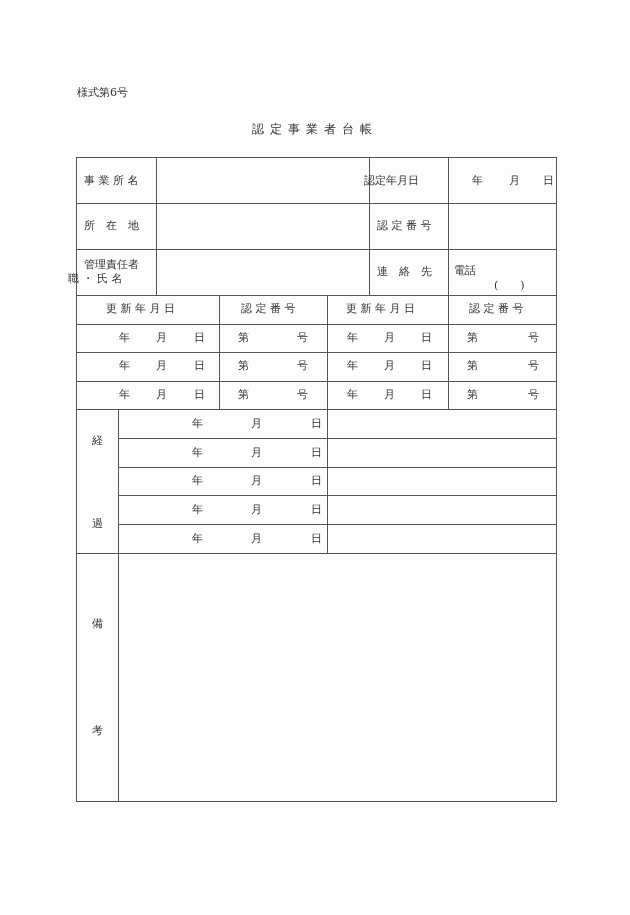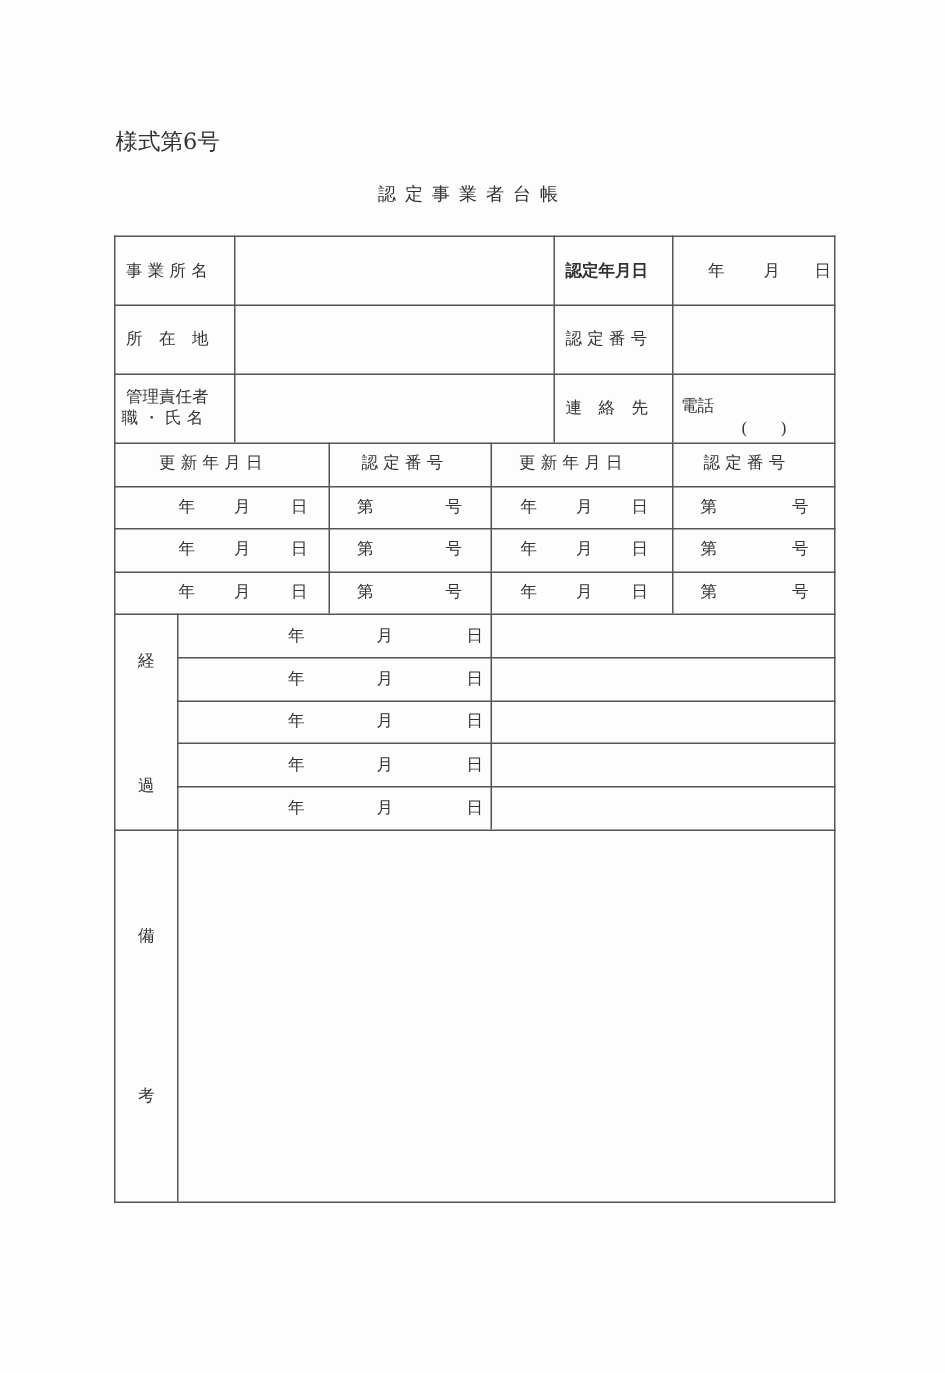--- a/index.html
+++ b/index.html
@@ -1,19 +1,19 @@
 <!DOCTYPE html>
 <html><head>
 <meta charset="utf-8">
 <style>
   html, body { margin:0; padding:0; background:#fdfdfd; }
   body { width:630px; height:915px; position:relative; overflow:hidden;
          font-family:"DejaVu Serif","Liberation Serif",serif; color:#333; font-size:11px; }
   .abs { position:absolute; }
-  .form-no { left:77px; top:85px; font-size:15px; }
+  .form-no { left:77px; top:85px; font-size:11px; }
   .title { left:0; width:630px; top:121px; text-align:center; font-size:12px; letter-spacing:6px; padding-left:0px; }
   .ln { position:absolute; background:#555; }
   .h { height:1px; }
   .v { width:1px; }
   .t { position:absolute; font-size:11px; white-space:nowrap; line-height:14px; }
   .cell { position:absolute; }
 </style>
 </head>
 <body>
 
@@ -46,34 +46,34 @@
   <div class="ln v" style="left:118px;top:409px;height:392px;"></div>
   <div class="ln v" style="left:327px;top:409px;height:144px;"></div>
   <div class="ln h" style="left:118px;top:438px;width:439px;"></div>
   <div class="ln h" style="left:118px;top:467px;width:439px;"></div>
   <div class="ln h" style="left:118px;top:495px;width:439px;"></div>
   <div class="ln h" style="left:118px;top:524px;width:439px;"></div>
   <div class="ln h" style="left:76px;top:553px;width:481px;"></div>
 
   <div class="t" style="left:84px;top:174px;">事 業 所 名</div>
   <div class="cell" style="left:157px;top:158px;width:212px;height:45px;"></div>
-  <div class="t" style="left:377px;top:174px;font-weight:bold;">認定年月日</div>
+  <div class="t" style="left:364px;top:174px;">認定年月日</div>
   <div class="cell" style="left:449px;top:158px;width:107px;height:45px;">
     <span class="t" style="left:23px;top:16px;">年</span>
     <span class="t" style="left:60px;top:16px;">月</span>
     <span class="t" style="left:94px;top:16px;">日</span>
   </div>
 
   <div class="t" style="left:84px;top:219px;">所　在　地</div>
   <div class="cell" style="left:157px;top:204px;width:212px;height:45px;"></div>
   <div class="t" style="left:377px;top:219px;">認 定 番 号</div>
   <div class="cell" style="left:449px;top:204px;width:107px;height:45px;"></div>
 
   <div class="t" style="left:84px;top:258px;">管理責任者</div>
-  <div class="t" style="left:81px;top:272px;">職 ・ 氏 名</div>
+  <div class="t" style="left:68px;top:272px;">職 ・ 氏 名</div>
   <div class="cell" style="left:157px;top:250px;width:212px;height:45px;"></div>
   <div class="t" style="left:377px;top:265px;">連　絡　先</div>
   <div class="cell" style="left:449px;top:250px;width:107px;height:45px;text-decoration:underline;">
     <span class="t" style="left:5px;top:14px;">電話</span>
     <span class="t" style="left:45px;top:29px;">(　　)</span>
   </div>
 
   <div class="t" style="left:106px;top:302px;">更 新 年 月 日</div>
   <div class="t" style="left:241px;top:302px;">認 定 番 号</div>
   <div class="t" style="left:346px;top:302px;">更 新 年 月 日</div>

